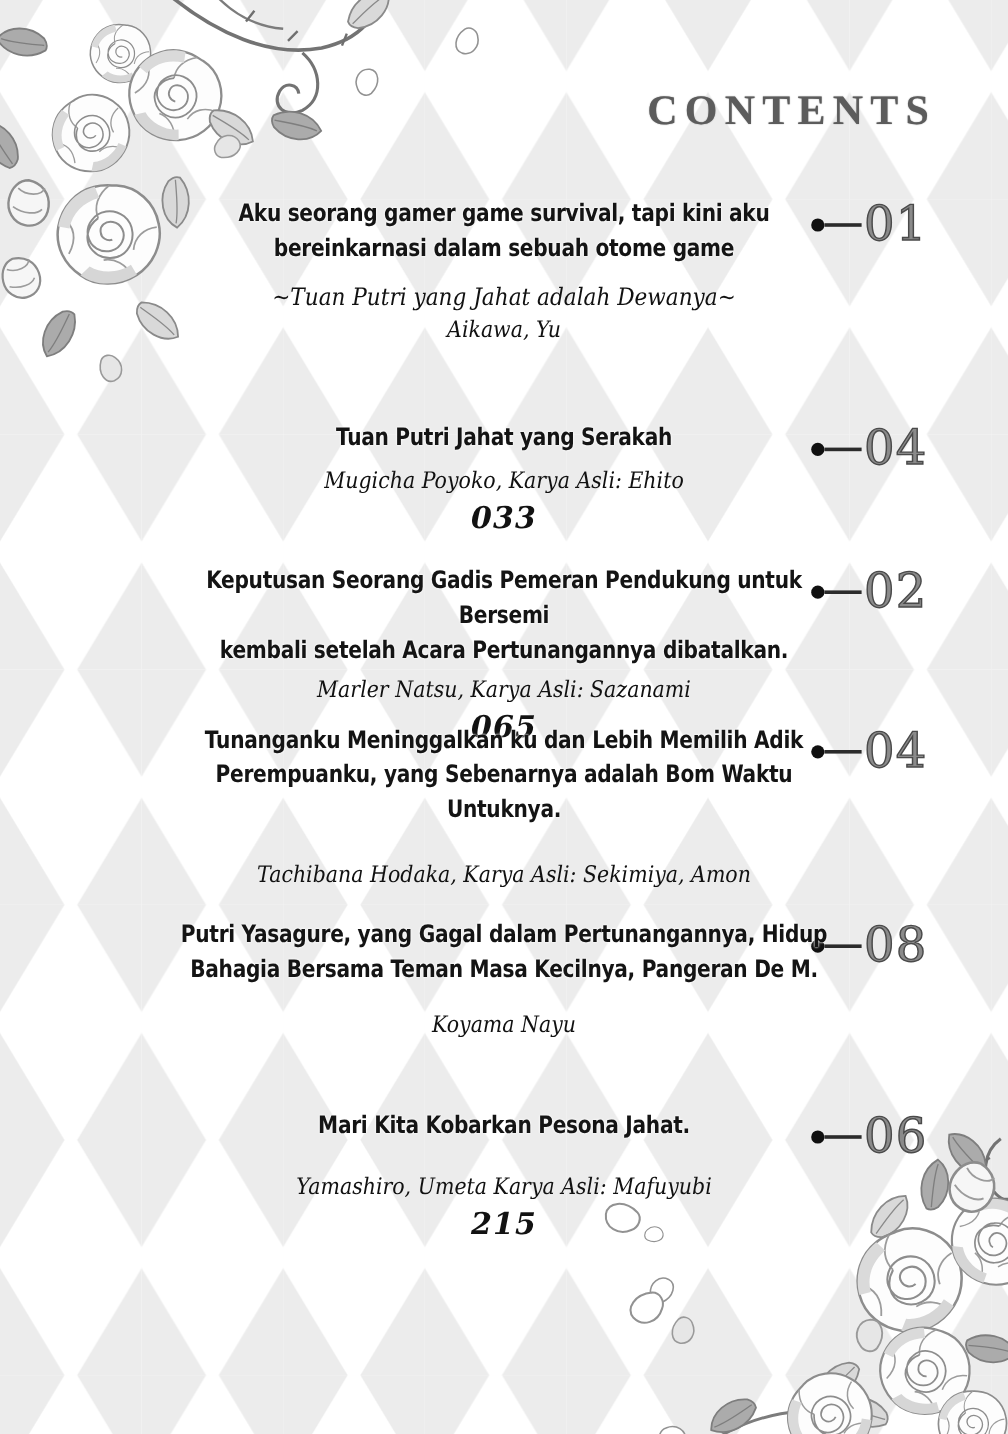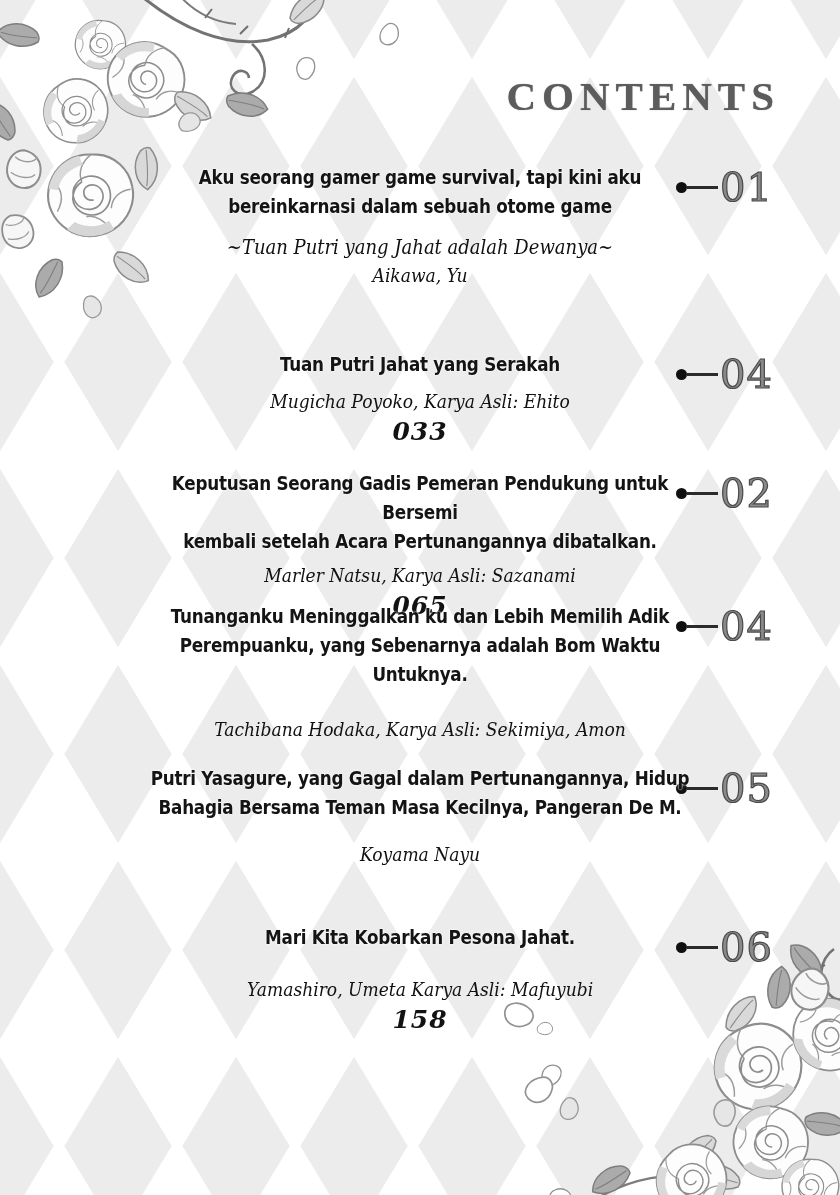--- a/index.html
+++ b/index.html
@@ -14,21 +14,21 @@
       linear-gradient(to top right,    #ececec 22.5%, rgba(255,255,255,0) 23%),
       linear-gradient(to top left,     #ececec 22.5%, rgba(255,255,255,0) 23%);
     background-size:118px 196px;
     background-position:0px -30px;
     font-family:"DejaVu Sans", sans-serif;
   }
   .decor-svg{position:absolute;pointer-events:none;}
   .contents-title{
     position:absolute;top:72px;right:60px;
     font-family:"Liberation Serif", serif;
-    font-weight:bold;font-size:41px;letter-spacing:6px;
+    font-weight:bold;font-size:35px;letter-spacing:6px;
     color:#5c5c5c;
     text-shadow:0 0 1px #8a8a8a;
   }
   .entry{position:absolute;left:0;width:840px;text-align:center;}
   .title{
     width:660px;margin:0 auto;
     font-family:"DejaVu Sans", sans-serif;
     font-weight:bold;font-size:20px;line-height:29px;
     color:#141414;
     transform:scaleX(0.84);transform-origin:50% 50%;
@@ -244,36 +244,36 @@
           <div class="title-line">Tunanganku Meninggalkan ku dan Lebih Memilih Adik</div>
           <div class="title-line">Perempuanku, yang Sebenarnya adalah Bom Waktu Untuknya.</div>
         </div>
 
     <div class="author">Tachibana Hodaka, Karya Asli: Sekimiya, Amon</div>
   </div>
       <div class="entry entry-5">
     <div class="marker">
       <span class="bullet"></span>
       <span class="dash"></span>
-      <span class="num">05</span>
+      <span class="num">08</span>
     </div>
     <div class="title">
           <div class="title-line">Putri Yasagure, yang Gagal dalam Pertunangannya, Hidup</div>
           <div class="title-line">Bahagia Bersama Teman Masa Kecilnya, Pangeran De M.</div>
         </div>
 
     <div class="author">Koyama Nayu</div>
   </div>
       <div class="entry entry-6">
     <div class="marker">
       <span class="bullet"></span>
       <span class="dash"></span>
       <span class="num">06</span>
     </div>
     <div class="title">
           <div class="title-line">Mari Kita Kobarkan Pesona Jahat.</div>
         </div>
 
     <div class="author">Yamashiro, Umeta Karya Asli: Mafuyubi</div>
-    <div class="pagenum">158</div>
+    <div class="pagenum">215</div>
   </div>
     </div>
 </div>
 
 </body></html>

